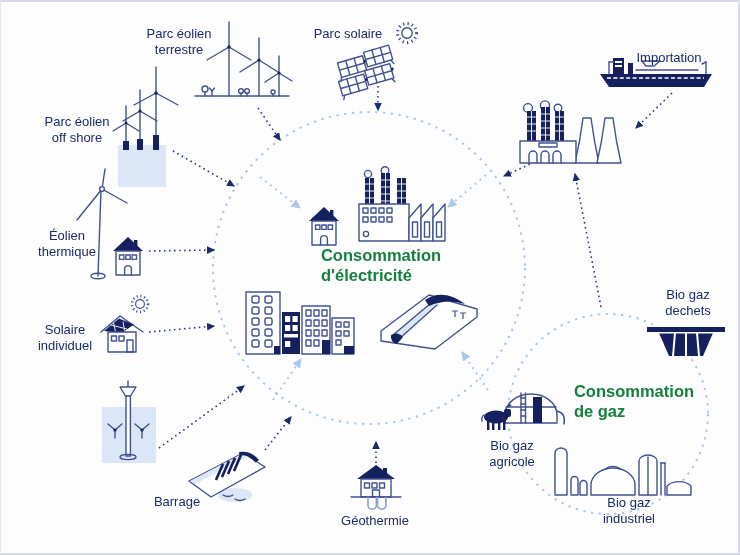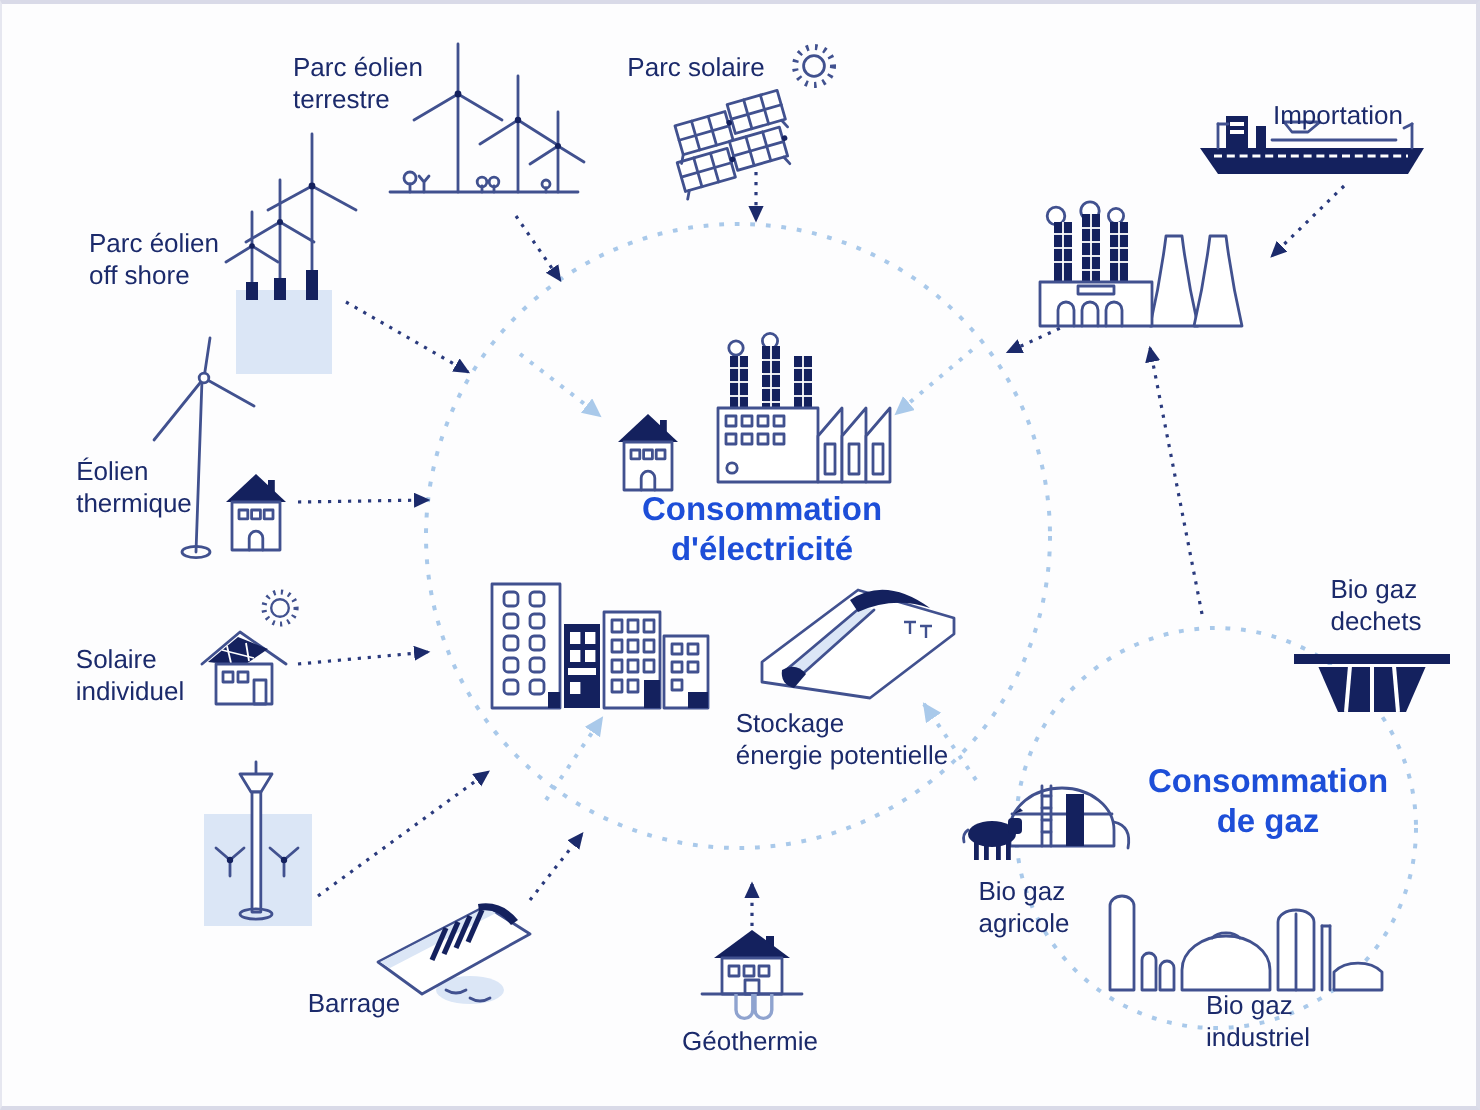--- a/index.html
+++ b/index.html
@@ -3,26 +3,26 @@
 <meta charset="utf-8">
 <style>
   html,body{margin:0;padding:0;background:#fff;}
   #canvas{
     position:relative;width:740px;height:555px;overflow:hidden;
     background:#fdfdfe;border-top:2px solid #d9dae8;border-bottom:2px solid #d9dae8;
     border-left:1px solid #e6e7f0;border-right:2px solid #dcdde9;box-sizing:border-box;
     font-family:"Liberation Sans", sans-serif;
   }
   .lbl{
-    position:absolute;transform:translateX(-50%);text-align:left;
+    position:absolute;transform:translateX(-50%);text-align:center;
     white-space:pre-line;color:#1b2a6b;font-size:13px;line-height:1.22;font-weight:500;
   }
   .title{
-    position:absolute;transform:translateX(-50%);text-align:center;
-    white-space:pre-line;color:#1d4ed8;font-size:16.5px;line-height:1.2;font-weight:700;
+    position:absolute;transform:translateX(-50%);
+    white-space:pre-line;color:#15803d;font-size:16.5px;line-height:1.2;font-weight:700;
   }
   .ic{position:absolute;}
   .ic svg{display:block;overflow:visible;}
   #wires{position:absolute;left:0;top:0;pointer-events:none;}
   .st{fill:none;stroke:#41518f;stroke-width:1.4;stroke-linecap:round;stroke-linejoin:round;}
   .stw{fill:#fff;stroke:#41518f;stroke-width:1.4;stroke-linejoin:round;}
   .fl{fill:#14215e;}
   .wt{fill:#dbe6f6;}
   .wh{stroke:#fff;stroke-width:0.9;fill:none;}
   .ring{fill:none;stroke:#a9c9ea;stroke-width:2;stroke-dasharray:2.4,5.4;}
@@ -489,22 +489,20 @@
   <div class="lbl" style="left:347px;top:24px">Parc solaire</div>
   <div class="lbl" style="left:668px;top:48px">Importation</div>
   <div class="lbl" style="left:76px;top:112px">Parc éolien
 off shore</div>
   <div class="lbl" style="left:66px;top:226px">Éolien
 thermique</div>
   <div class="lbl" style="left:64px;top:320px">Solaire
 individuel</div>
   <div class="lbl" style="left:176px;top:492px">Barrage</div>
   <div class="lbl" style="left:374px;top:511px">Géothermie</div>
-  <div class="lbl" style="left:420px;top:352px">Stockage
-énergie potentielle</div>
   <div class="lbl" style="left:687px;top:285px">Bio gaz
 dechets</div>
   <div class="lbl" style="left:511px;top:436px">Bio gaz
 agricole</div>
   <div class="lbl" style="left:628px;top:493px">Bio gaz
 industriel</div>
 
   <div class="title" style="left:380px;top:244px">Consommation
 d'électricité</div>
   <div class="title" style="left:633px;top:380px">Consommation

